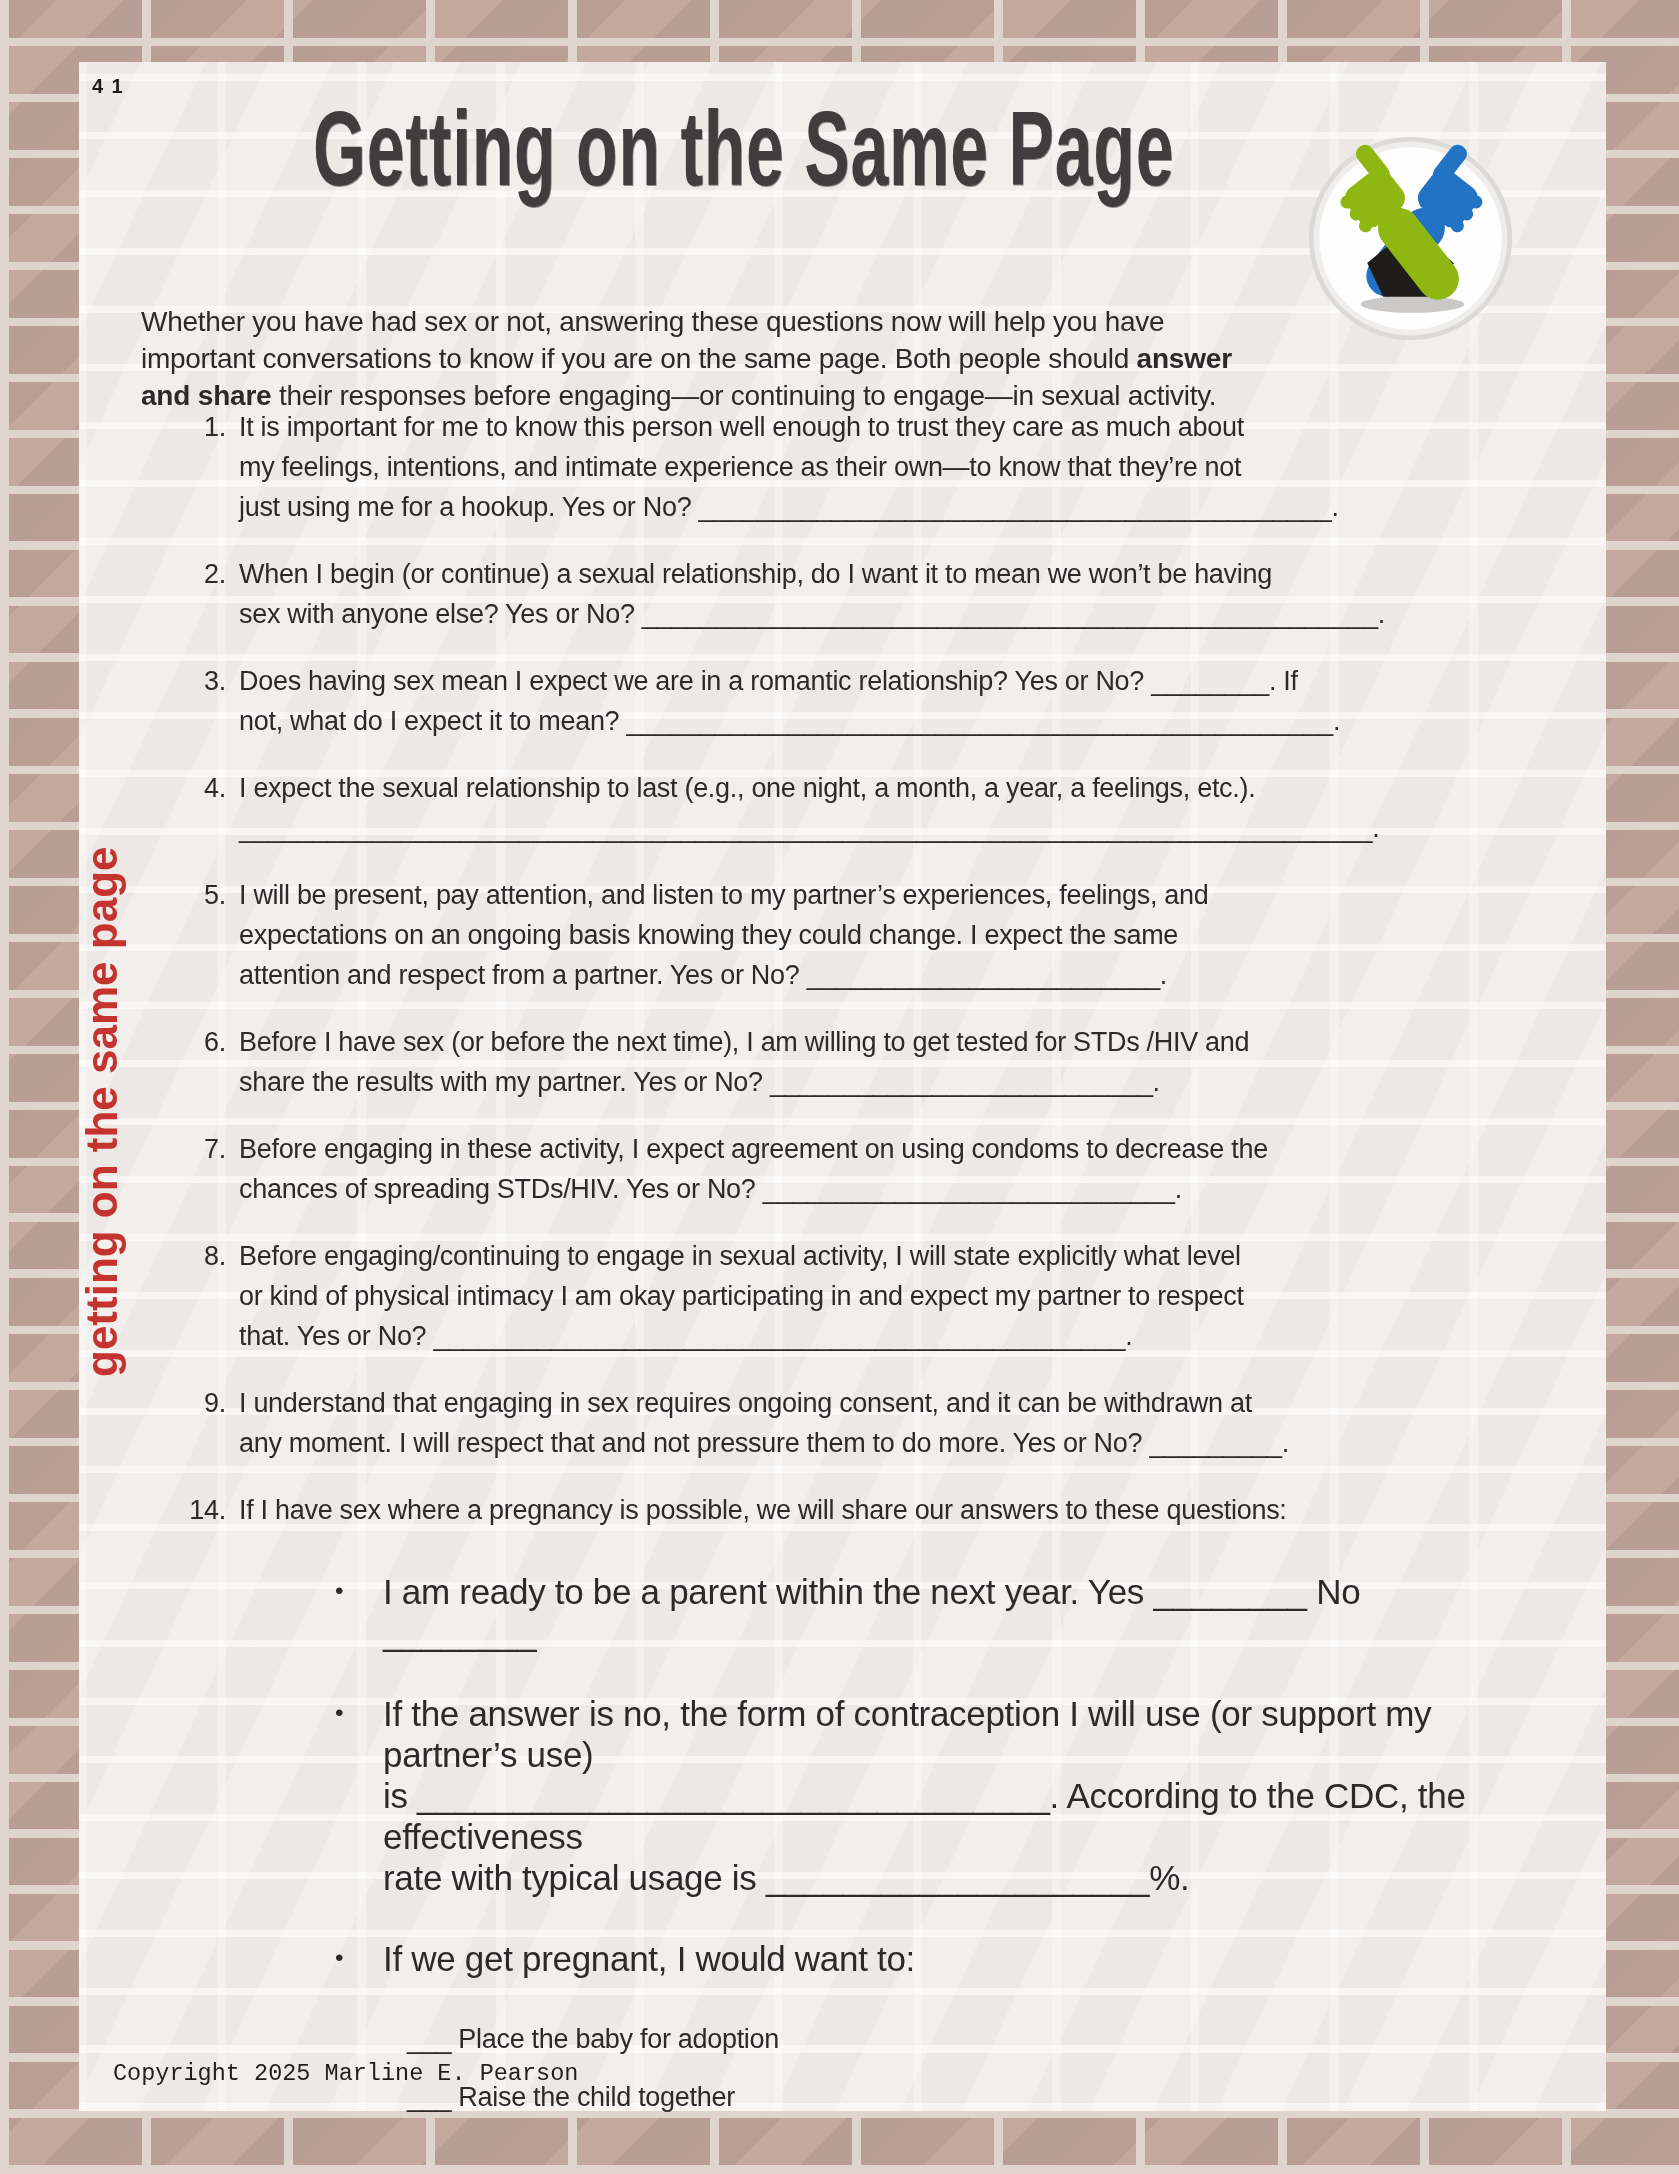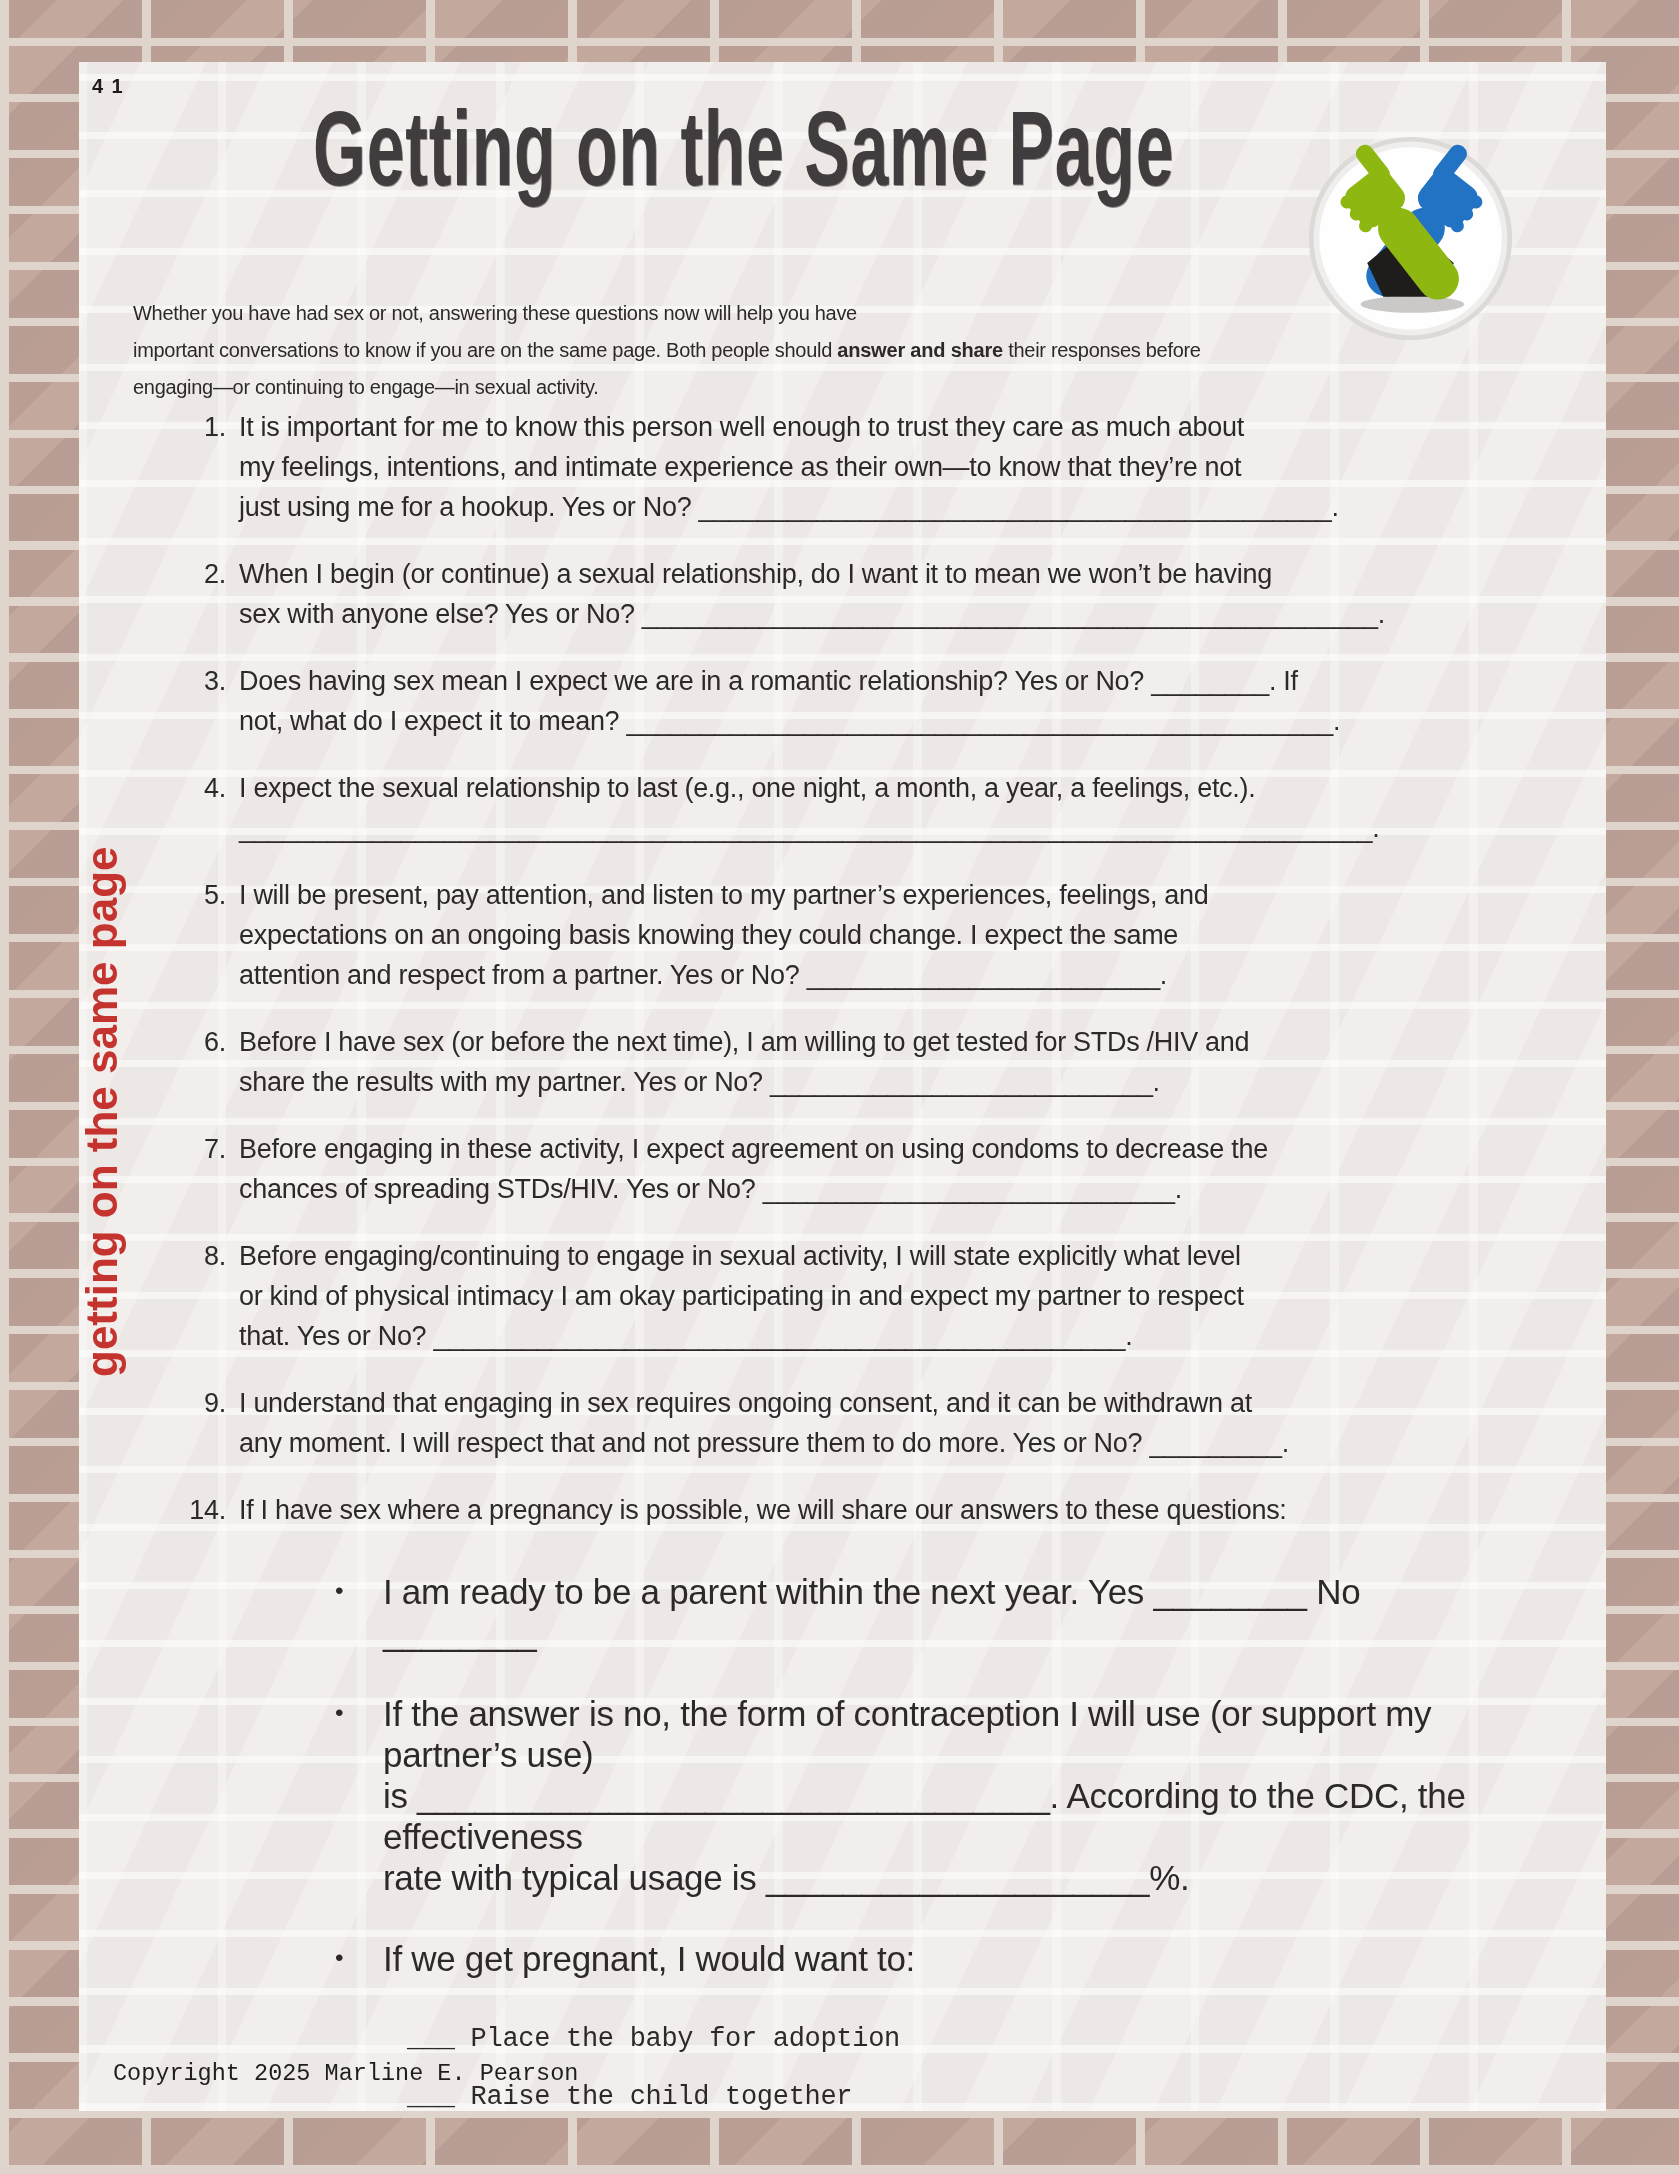--- a/index.html
+++ b/index.html
@@ -34,22 +34,22 @@
   .title{
     display:inline-block;
     font-size:81px;font-weight:bold;color:#413d3e;
     transform:scale(0.84,1.3);transform-origin:center;
     letter-spacing:0.9px;
     text-shadow:0.9px 0.9px 0 rgba(65,61,62,0.55);
     white-space:nowrap;
   }
   .logo{position:absolute;left:1228px;top:73px;width:207px;height:207px;}
   .intro{
-    position:absolute;left:54px;top:213px;width:1130px;
-    font-size:20px;line-height:37px;color:#2d292b;letter-spacing:-0.3px;
+    position:absolute;left:62px;top:213px;width:1130px;
+    font-size:28px;line-height:37px;color:#2d292b;letter-spacing:-0.3px;
     white-space:pre-line;
   }
   .intro b{letter-spacing:-0.2px;}
   .content{position:absolute;left:0;top:345px;width:1527px;}
   .q-row{display:flex;margin:0 0 27px 34px;}
   .q-num{
     width:113px;flex:0 0 113px;text-align:right;padding-right:13px;box-sizing:content-box;
     font-size:27px;line-height:40px;color:#2d292b;letter-spacing:-0.3px;
   }
   .q-text{
@@ -64,21 +64,20 @@
   }
   .bullet-text{
     margin-left:31px;width:1092px;
     font-size:35px;line-height:41px;color:#2d292b;letter-spacing:-0.3px;
     white-space:pre-line;
   }
   .choices{margin:17px 0 0 328px;}
   .choice-row{
     font-size:27px;line-height:40px;color:#2d292b;letter-spacing:-0.3px;
     margin-bottom:18px;
-    font-family:Liberation Mono, monospace;
   }
   .sidebar-text{
     position:absolute;left:-1.9px;top:744px;height:571px;width:49px;
     writing-mode:vertical-rl;transform:rotate(180deg);
     font-size:44px;font-weight:bold;color:#c5332f;letter-spacing:0px;
     white-space:nowrap;
   }
   .copyright{
     position:absolute;left:34px;bottom:24.5px;
     font-family:Liberation Mono, monospace;

